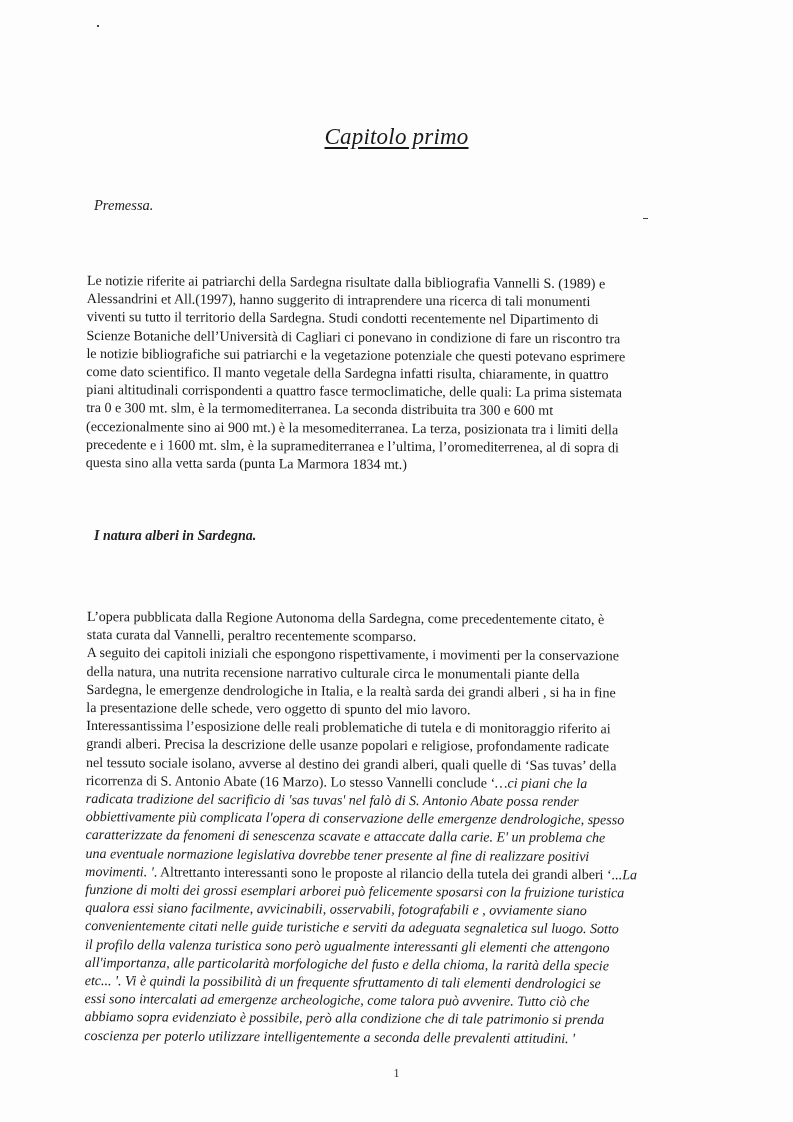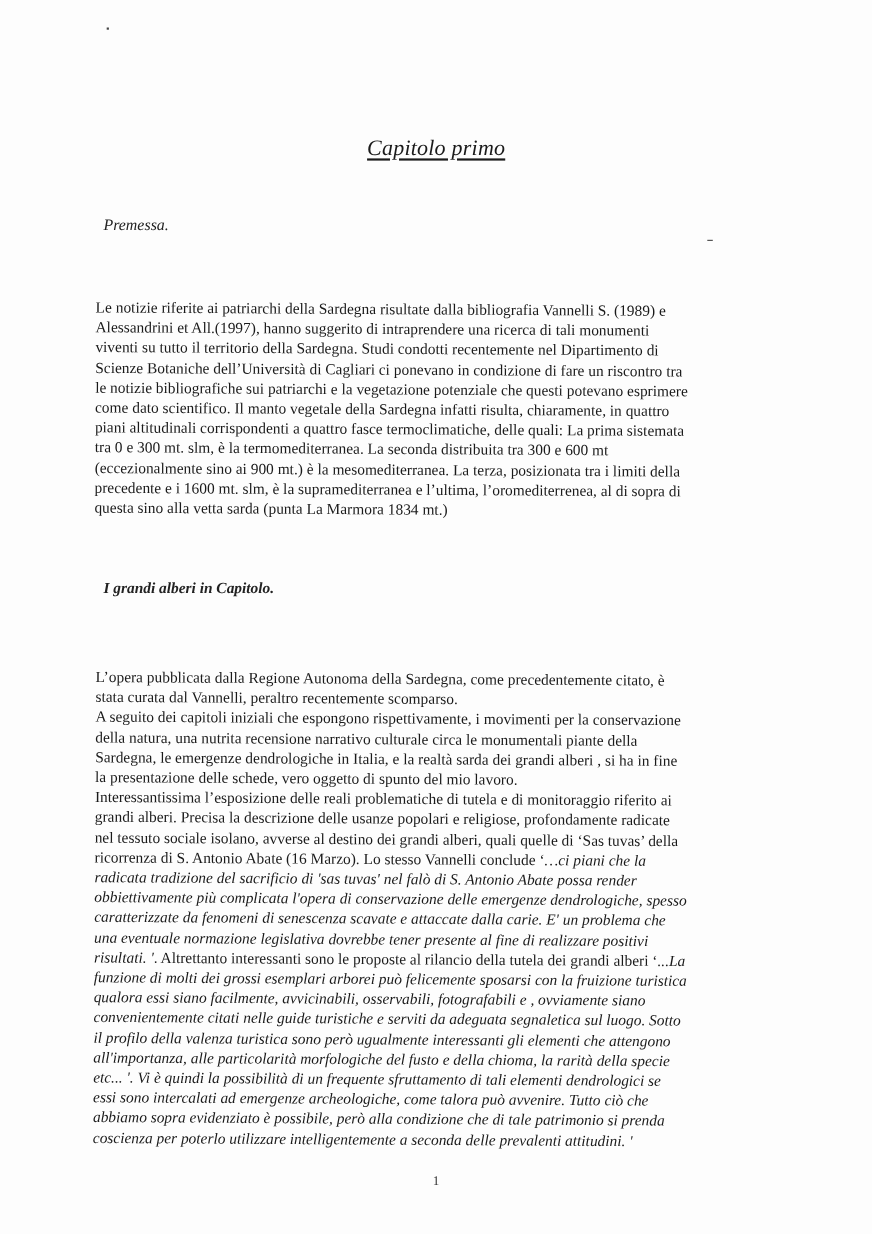--- a/index.html
+++ b/index.html
@@ -27,21 +27,21 @@
     }
     .speck-1 { left: 97px; top: 25px; width: 2px; height: 2px; }
     .speck-2 { left: 643px; top: 218px; width: 5px; height: 1px; }
 
     .chapter-title {
       position: absolute;
       left: 0; right: 0;
       top: 124px;
       text-align: center;
       font-style: italic;
-      font-size: 20px;
+      font-size: 23px;
       text-decoration: underline;
       text-underline-offset: 3px;
       letter-spacing: 0.2px;
     }
     .section-heading {
       position: absolute;
       left: 94px;
       font-style: italic;
       font-weight: bold;
       font-size: 14px;
@@ -92,38 +92,38 @@
     <span class="line">Scienze Botaniche dell’Università di Cagliari ci ponevano in condizione di fare un riscontro tra</span>
     <span class="line">le notizie bibliografiche sui patriarchi e la vegetazione potenziale che questi potevano esprimere</span>
     <span class="line">come dato scientifico. Il manto vegetale della Sardegna infatti risulta, chiaramente, in quattro</span>
     <span class="line">piani altitudinali corrispondenti a quattro fasce termoclimatiche, delle quali: La prima sistemata</span>
     <span class="line">tra 0 e 300 mt. slm, è la termomediterranea. La seconda distribuita tra 300 e 600 mt</span>
     <span class="line">(eccezionalmente sino ai 900 mt.) è la mesomediterranea. La terza, posizionata tra i limiti della</span>
     <span class="line">precedente e i 1600 mt. slm, è la supramediterranea e l’ultima, l’oromediterrenea, al di sopra di</span>
     <span class="line">questa sino alla vetta sarda (punta La Marmora 1834 mt.)</span>
   </div>
 
-  <div class="section-heading h-alberi">I grandi alberi in Capitolo.</div>
+  <div class="section-heading h-alberi">I natura alberi in Sardegna.</div>
 
   <div class="para p2" id="para-alberi">
       <span class="line"><span>L’opera pubblicata dalla Regione Autonoma della Sardegna, come precedentemente citato, è</span></span>
       <span class="line"><span>stata curata dal Vannelli, peraltro recentemente scomparso.</span></span>
       <span class="line"><span>A seguito dei capitoli iniziali che espongono rispettivamente, i movimenti per la conservazione</span></span>
       <span class="line"><span>della natura, una nutrita recensione narrativo culturale circa le monumentali piante della</span></span>
       <span class="line"><span>Sardegna, le emergenze dendrologiche in Italia, e la realtà sarda dei grandi alberi , si ha in fine</span></span>
       <span class="line"><span>la presentazione delle schede, vero oggetto di spunto del mio lavoro.</span></span>
       <span class="line"><span>Interessantissima l’esposizione delle reali problematiche di tutela e di monitoraggio riferito ai</span></span>
       <span class="line"><span>grandi alberi. Precisa la descrizione delle usanze popolari e religiose, profondamente radicate</span></span>
       <span class="line"><span>nel tessuto sociale isolano, avverse al destino dei grandi alberi, quali quelle di ‘Sas tuvas’ della</span></span>
       <span class="line"><span>ricorrenza di S. Antonio Abate (16 Marzo). Lo stesso Vannelli conclude ‘</span><span class="it">…ci piani che la</span></span>
       <span class="line"><span class="it">radicata tradizione del sacrificio di 'sas tuvas' nel falò di S. Antonio Abate possa render</span></span>
       <span class="line"><span class="it">obbiettivamente più complicata l'opera di conservazione delle emergenze dendrologiche, spesso</span></span>
       <span class="line"><span class="it">caratterizzate da fenomeni di senescenza scavate e attaccate dalla carie. E' un problema che</span></span>
       <span class="line"><span class="it">una eventuale normazione legislativa dovrebbe tener presente al fine di realizzare positivi</span></span>
-      <span class="line"><span class="it">risultati. '</span><span>. Altrettanto interessanti sono le proposte al rilancio della tutela dei grandi alberi ‘</span><span class="it">...La</span></span>
+      <span class="line"><span class="it">movimenti. '</span><span>. Altrettanto interessanti sono le proposte al rilancio della tutela dei grandi alberi ‘</span><span class="it">...La</span></span>
       <span class="line"><span class="it">funzione di molti dei grossi esemplari arborei può felicemente sposarsi con la fruizione turistica</span></span>
       <span class="line"><span class="it">qualora essi siano facilmente, avvicinabili, osservabili, fotografabili e , ovviamente siano</span></span>
       <span class="line"><span class="it">convenientemente citati nelle guide turistiche e serviti da adeguata segnaletica sul luogo. Sotto</span></span>
       <span class="line"><span class="it">il profilo della valenza turistica sono però ugualmente interessanti gli elementi che attengono</span></span>
       <span class="line"><span class="it">all'importanza, alle particolarità morfologiche del fusto e della chioma, la rarità della specie</span></span>
       <span class="line"><span class="it">etc... '. Vi è quindi la possibilità di un frequente sfruttamento di tali elementi dendrologici se</span></span>
       <span class="line"><span class="it">essi sono intercalati ad emergenze archeologiche, come talora può avvenire. Tutto ciò che</span></span>
       <span class="line"><span class="it">abbiamo sopra evidenziato è possibile, però alla condizione che di tale patrimonio si prenda</span></span>
       <span class="line"><span class="it">coscienza per poterlo utilizzare intelligentemente a seconda delle prevalenti attitudini. '</span></span>
     </div>

